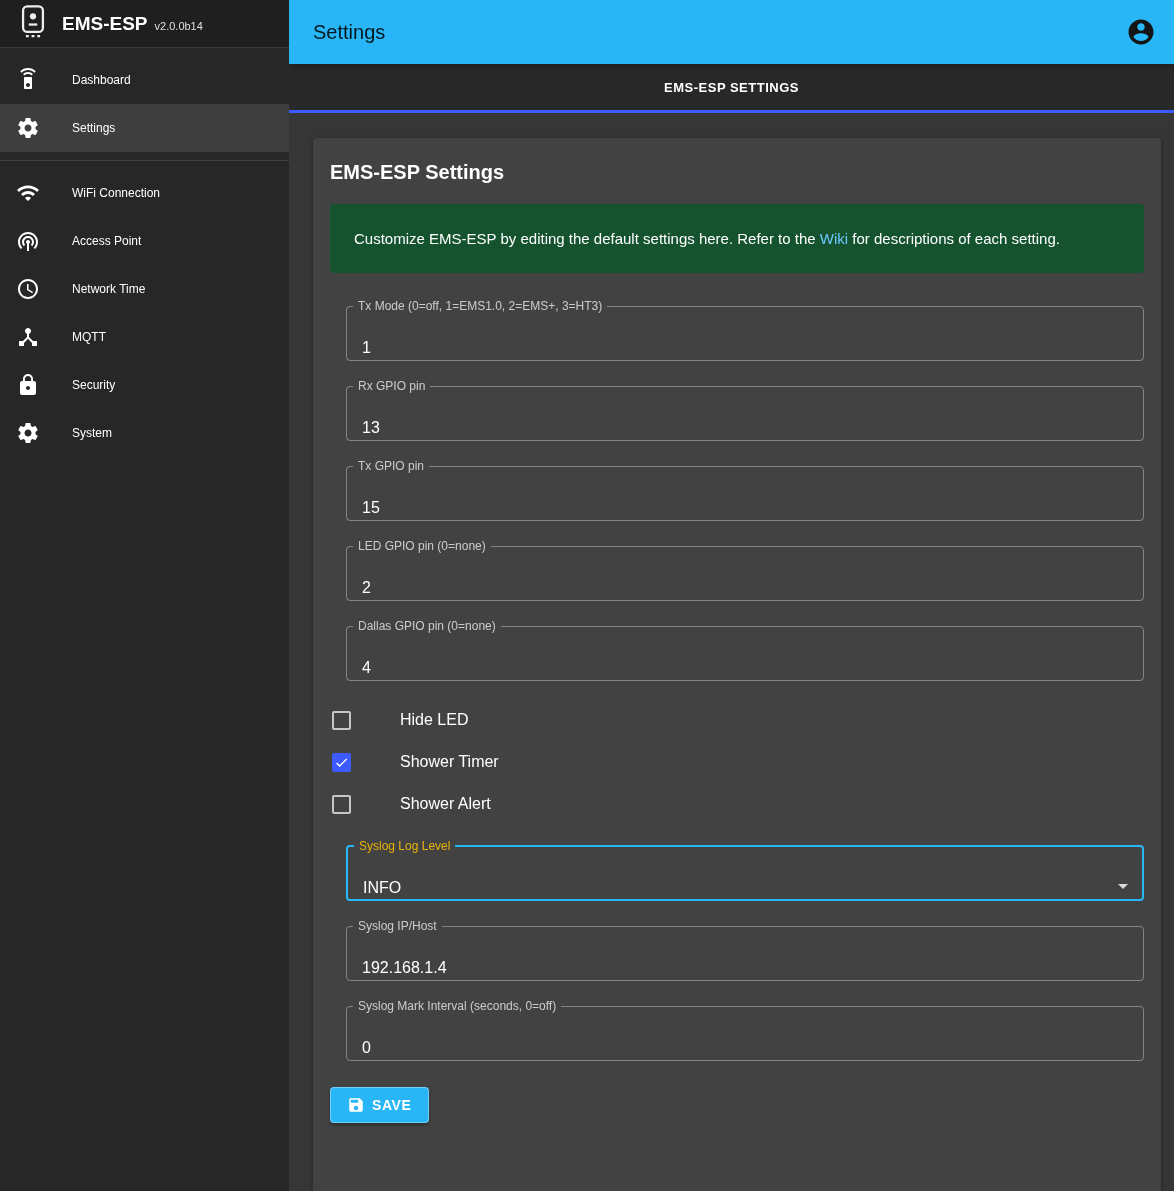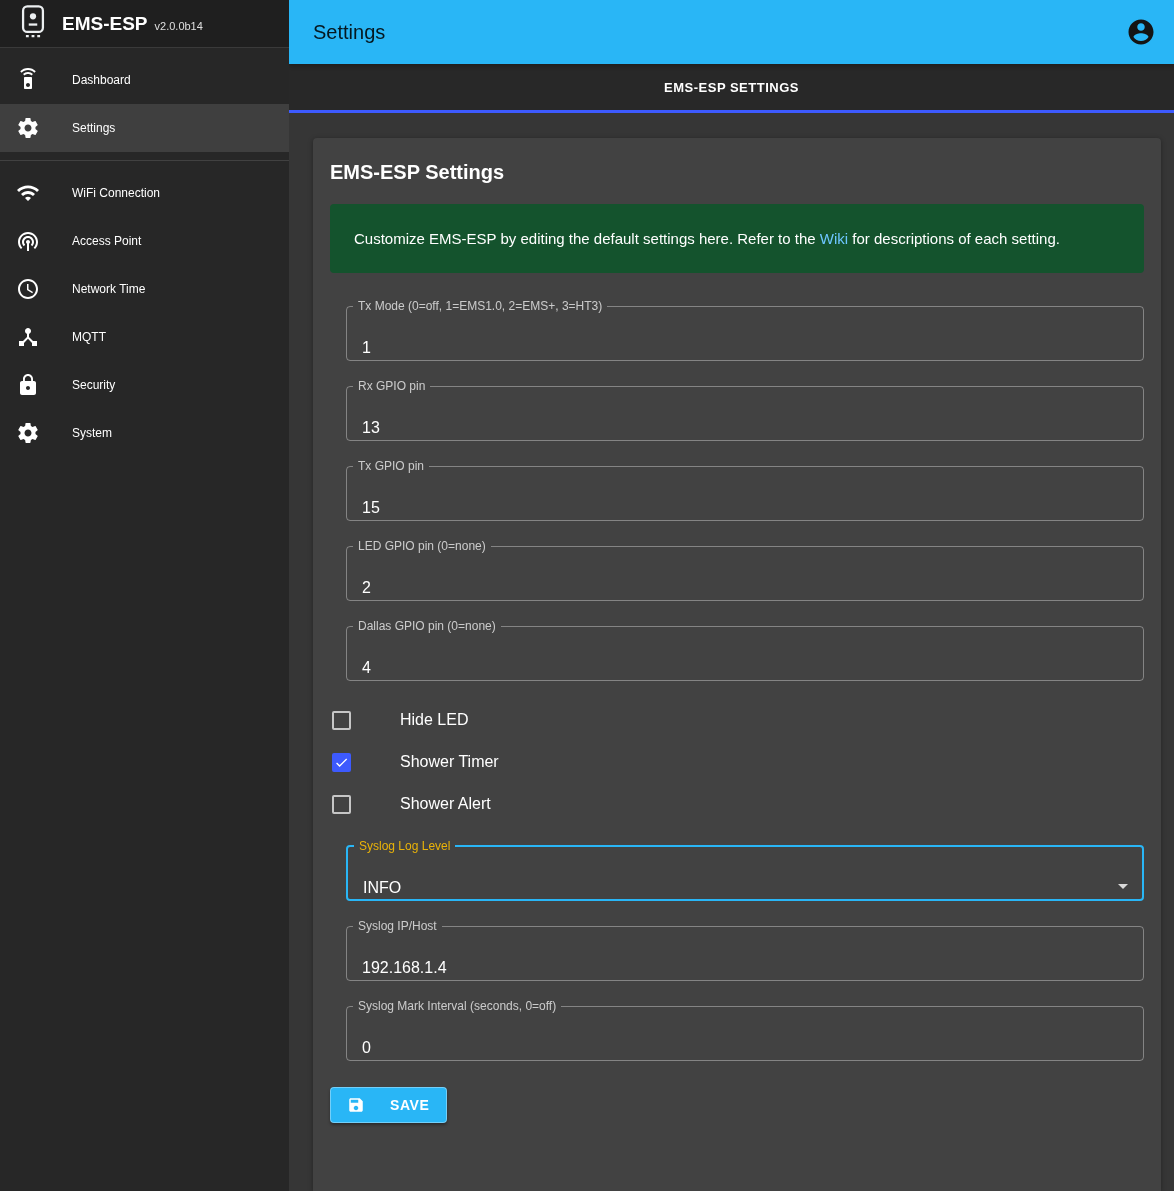--- a/index.html
+++ b/index.html
@@ -113,21 +113,21 @@
     width:19px; height:19px; border:2px solid rgba(255,255,255,0.7);
     border-radius:2px; margin-right:15px; flex:0 0 auto;
     display:flex; align-items:center; justify-content:center;
   }
   .checkbox.checked { background:#3d5afe; border-color:#3d5afe; }
   .check-label { font-size:16px; color:#fff; }
   .check-group { margin:4px 0 14px 0; }
 
   
   .save-btn {
-    display:inline-flex; align-items:center; gap:25px;
+    display:inline-flex; align-items:center; gap:7px;
     background:#29b6f6; color:#fff;
     border:1px solid rgba(255,255,255,0.35); border-radius:4px;
     padding:8px 16px; font-size:14px; font-weight:bold; letter-spacing:0.6px;
     font-family:"Liberation Sans", sans-serif;
     cursor:pointer; box-shadow:0 2px 3px rgba(0,0,0,0.35);
     margin-top:8px;
   }
   .save-btn svg { display:block; }
 </style>
 </head>

